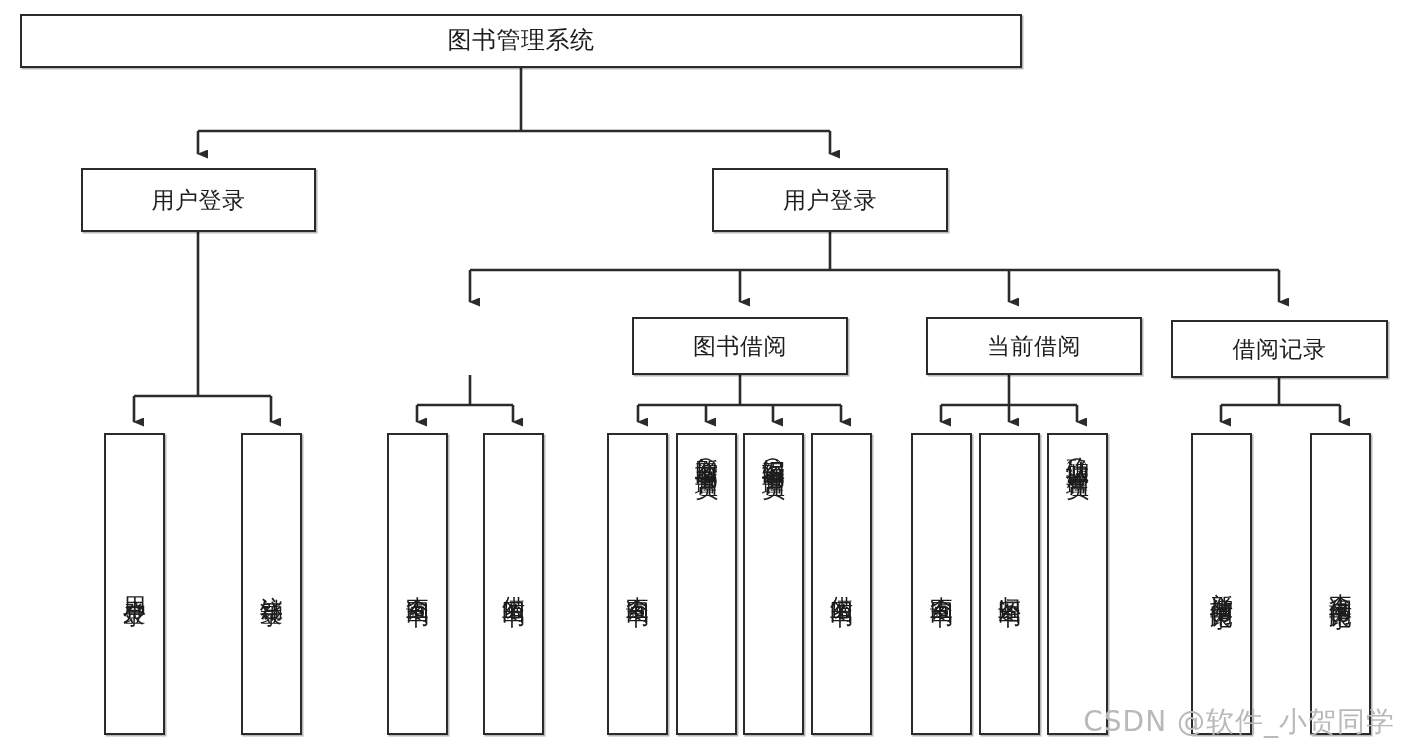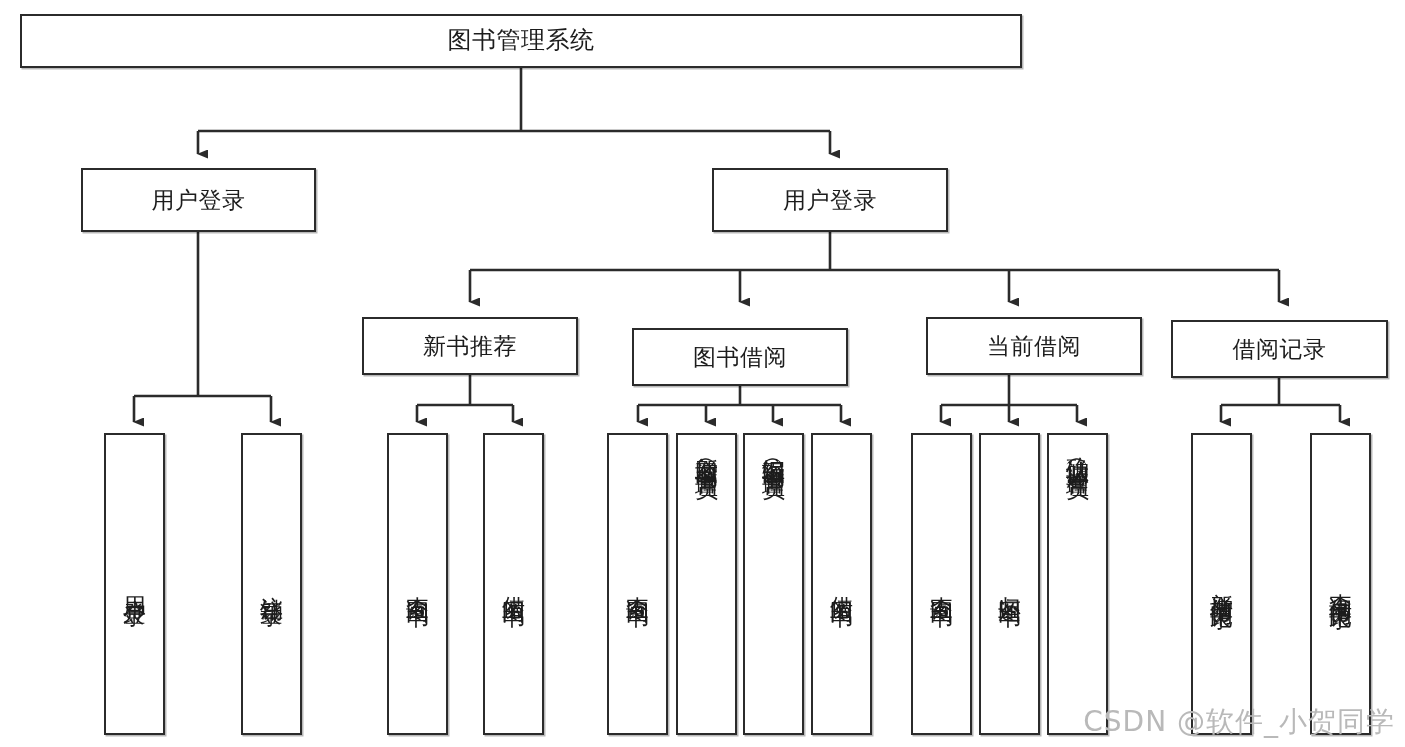--- a/index.html
+++ b/index.html
@@ -138,24 +138,21 @@
     <span class="label">图书管理系统</span>
   </div>
 
   <div class="node h" style="left:81px; top:168px; width:235px; height:64px;">
     <span class="label">用户登录</span>
   </div>
   <div class="node h" style="left:712px; top:168px; width:236px; height:64px;">
     <span class="label">用户登录</span>
   </div>
 
-  <div class="node h" style="left:362px; top:317px; width:216px; height:58px;">
-    <span class="label">新书推荐</span>
-  </div>
-  <div class="node h" style="left:632px; top:328px; width:216px; height:58px;">
+  <div class="node h" style="left:632px; top:317px; width:216px; height:58px;">
     <span class="label">图书借阅</span>
   </div>
   <div class="node h" style="left:926px; top:317px; width:216px; height:58px;">
     <span class="label">当前借阅</span>
   </div>
   <div class="node h" style="left:1171px; top:320px; width:217px; height:58px;">
     <span class="label">借阅记录</span>
   </div>
 
   <div class="node v mid" style="left:104px; top:433px; width:61px; height:302px;">

